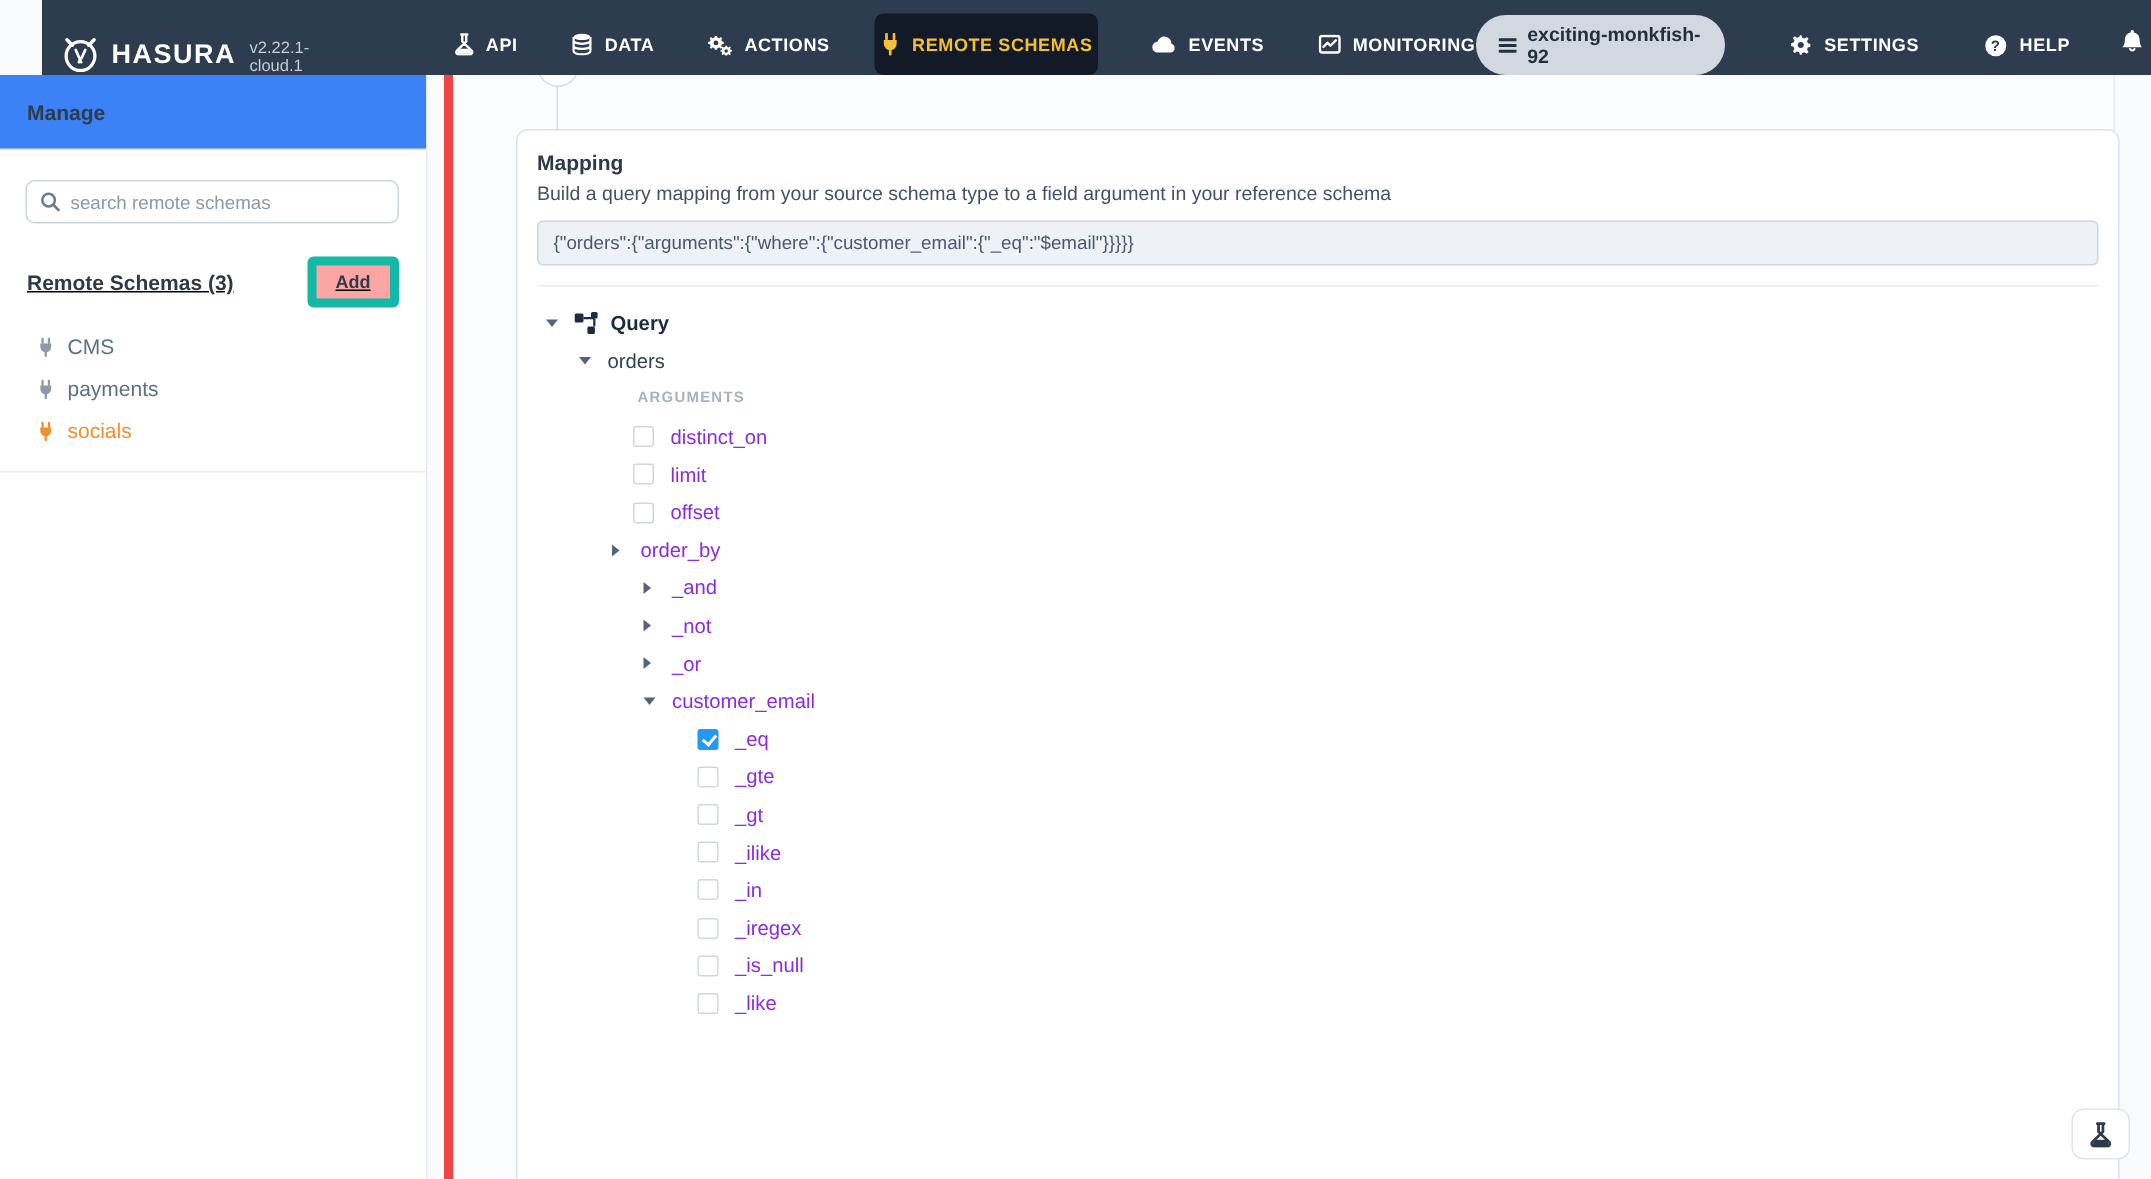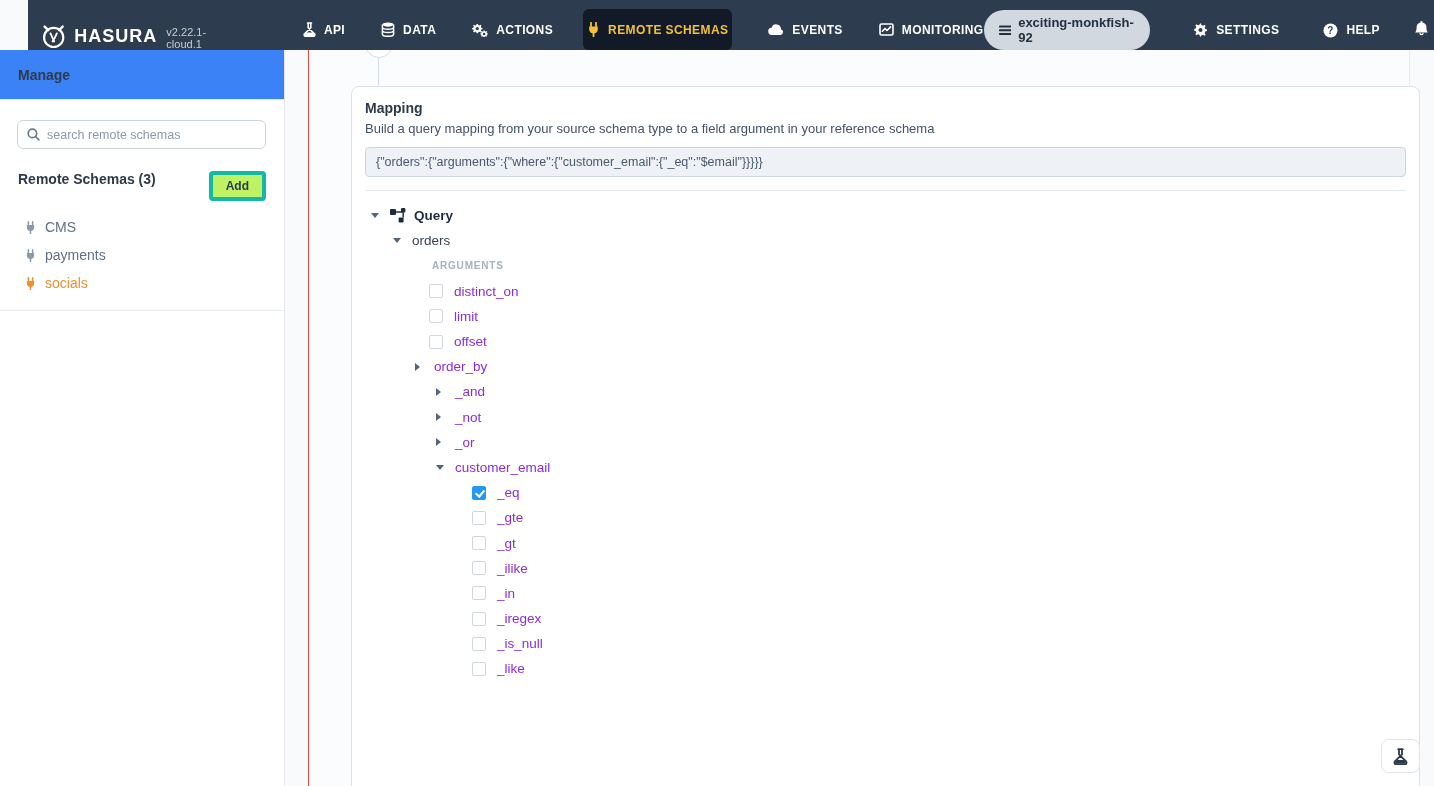--- a/index.html
+++ b/index.html
@@ -19,30 +19,30 @@
   .project-badge { display:flex; align-items:center; gap:7px; background:#d2d8df; color:#22303f; border-radius:999px; padding:5px 15px; font-size:13px; font-weight:bold; }
   .nav-util { display:flex; align-items:center; gap:8px; font-size:12px; font-weight:bold; letter-spacing:.4px; margin-left:44px; cursor:pointer; }
   .bell { margin-left:34px; cursor:pointer; }
 
   
   .sidebar { position:absolute; top:50px; left:0; width:285px; bottom:0; background:#fff; border-right:1px solid #e4e8ec; }
   .sb-header { height:50px; background:#3b82f6; border-bottom:1px solid #e7e4da; display:flex; align-items:center; padding-left:18px; font-size:14px; font-weight:bold; color:#2f3b4c; }
   .sb-search { margin:20px 18px 0 17px; height:29px; border:1px solid #ccd5de; border-radius:6px; background:#fff; display:flex; align-items:center; padding:0 9px; gap:7px; }
   .sb-search input { border:none; outline:none; flex:1; font-size:12.5px; color:#44536a; font-family:"Liberation Sans",sans-serif; background:transparent; }
   .sb-search input::placeholder { color:#8b99aa; }
-  .sb-section { display:flex; justify-content:space-between; margin:22px 18px 0 18px; }
+  .sb-section { display:flex; align-items:center; justify-content:space-between; margin:22px 18px 0 18px;text-decoration:underline; }
   .sb-title { font-size:14px; font-weight:bold; color:#2d3a4a; }
-  .add-btn { border:4px solid #14b8a6; background:#bef264; border-radius:4px; padding:4px 13px; font-size:12px; font-weight:bold; color:#2f3b4c; cursor:pointer; font-family:"Liberation Sans",sans-serif; }
+  .add-btn { border:6px solid #14b8a6; background:#fca5a5; border-radius:4px; padding:4px 13px; font-size:12px; font-weight:bold; color:#2f3b4c; cursor:pointer; font-family:"Liberation Sans",sans-serif; }
   .sb-list { margin-top:12px; padding-bottom:13px; border-bottom:1px solid #e8ecef; }
   .sb-item { display:flex; align-items:center; gap:9px; padding:6px 0 6px 25px; font-size:14px; color:#5e7083; cursor:pointer; }
   .sb-item.active { color:#ef8f2e; }
 
   
   .main { position:absolute; top:50px; left:285px; right:0; bottom:0; background:#f8fafb; overflow:hidden; }
-  .main-inner { position:absolute; top:0; bottom:0; left:11px; right:24px; background:#fbfcfd; border-left:1px solid #ef4444; border-right:1px solid #e6eaee;margin-left:12px; }
+  .main-inner { position:absolute; top:0; bottom:0; left:11px; right:24px; background:#fbfcfd; border-left:6px solid #ef4444; border-right:1px solid #e6eaee; }
   .step-circle { position:absolute; left:56px; top:-20px; width:28px; height:28px; border:1px solid #d5dce4; border-radius:50%; background:#fff; }
   .step-line { position:absolute; left:69px; top:8px; width:1px; height:28px; background:#d5dce4; }
 
   .card { position:absolute; left:42px; top:36px; width:1069px; height:820px; background:#fff; border:1px solid #dbe2e9; border-radius:8px; }
   .card-pad { padding:13px 13px 0 13px; }
   .card h2 { font-size:14px; font-weight:bold; color:#2c3a4a; }
   .card .desc { font-size:13px; color:#42526a; margin-top:5px; }
   .query-input { margin-top:11px; height:30px; background:#eef1f5; border:1px solid #ccd6e2; border-radius:4px; padding:0 10px; font-size:12.5px; color:#4a586e; line-height:28px; overflow:hidden; white-space:nowrap; }
   .hr { border-top:1px solid #e7ebf0; margin:13px 13px 0 13px; }
 

